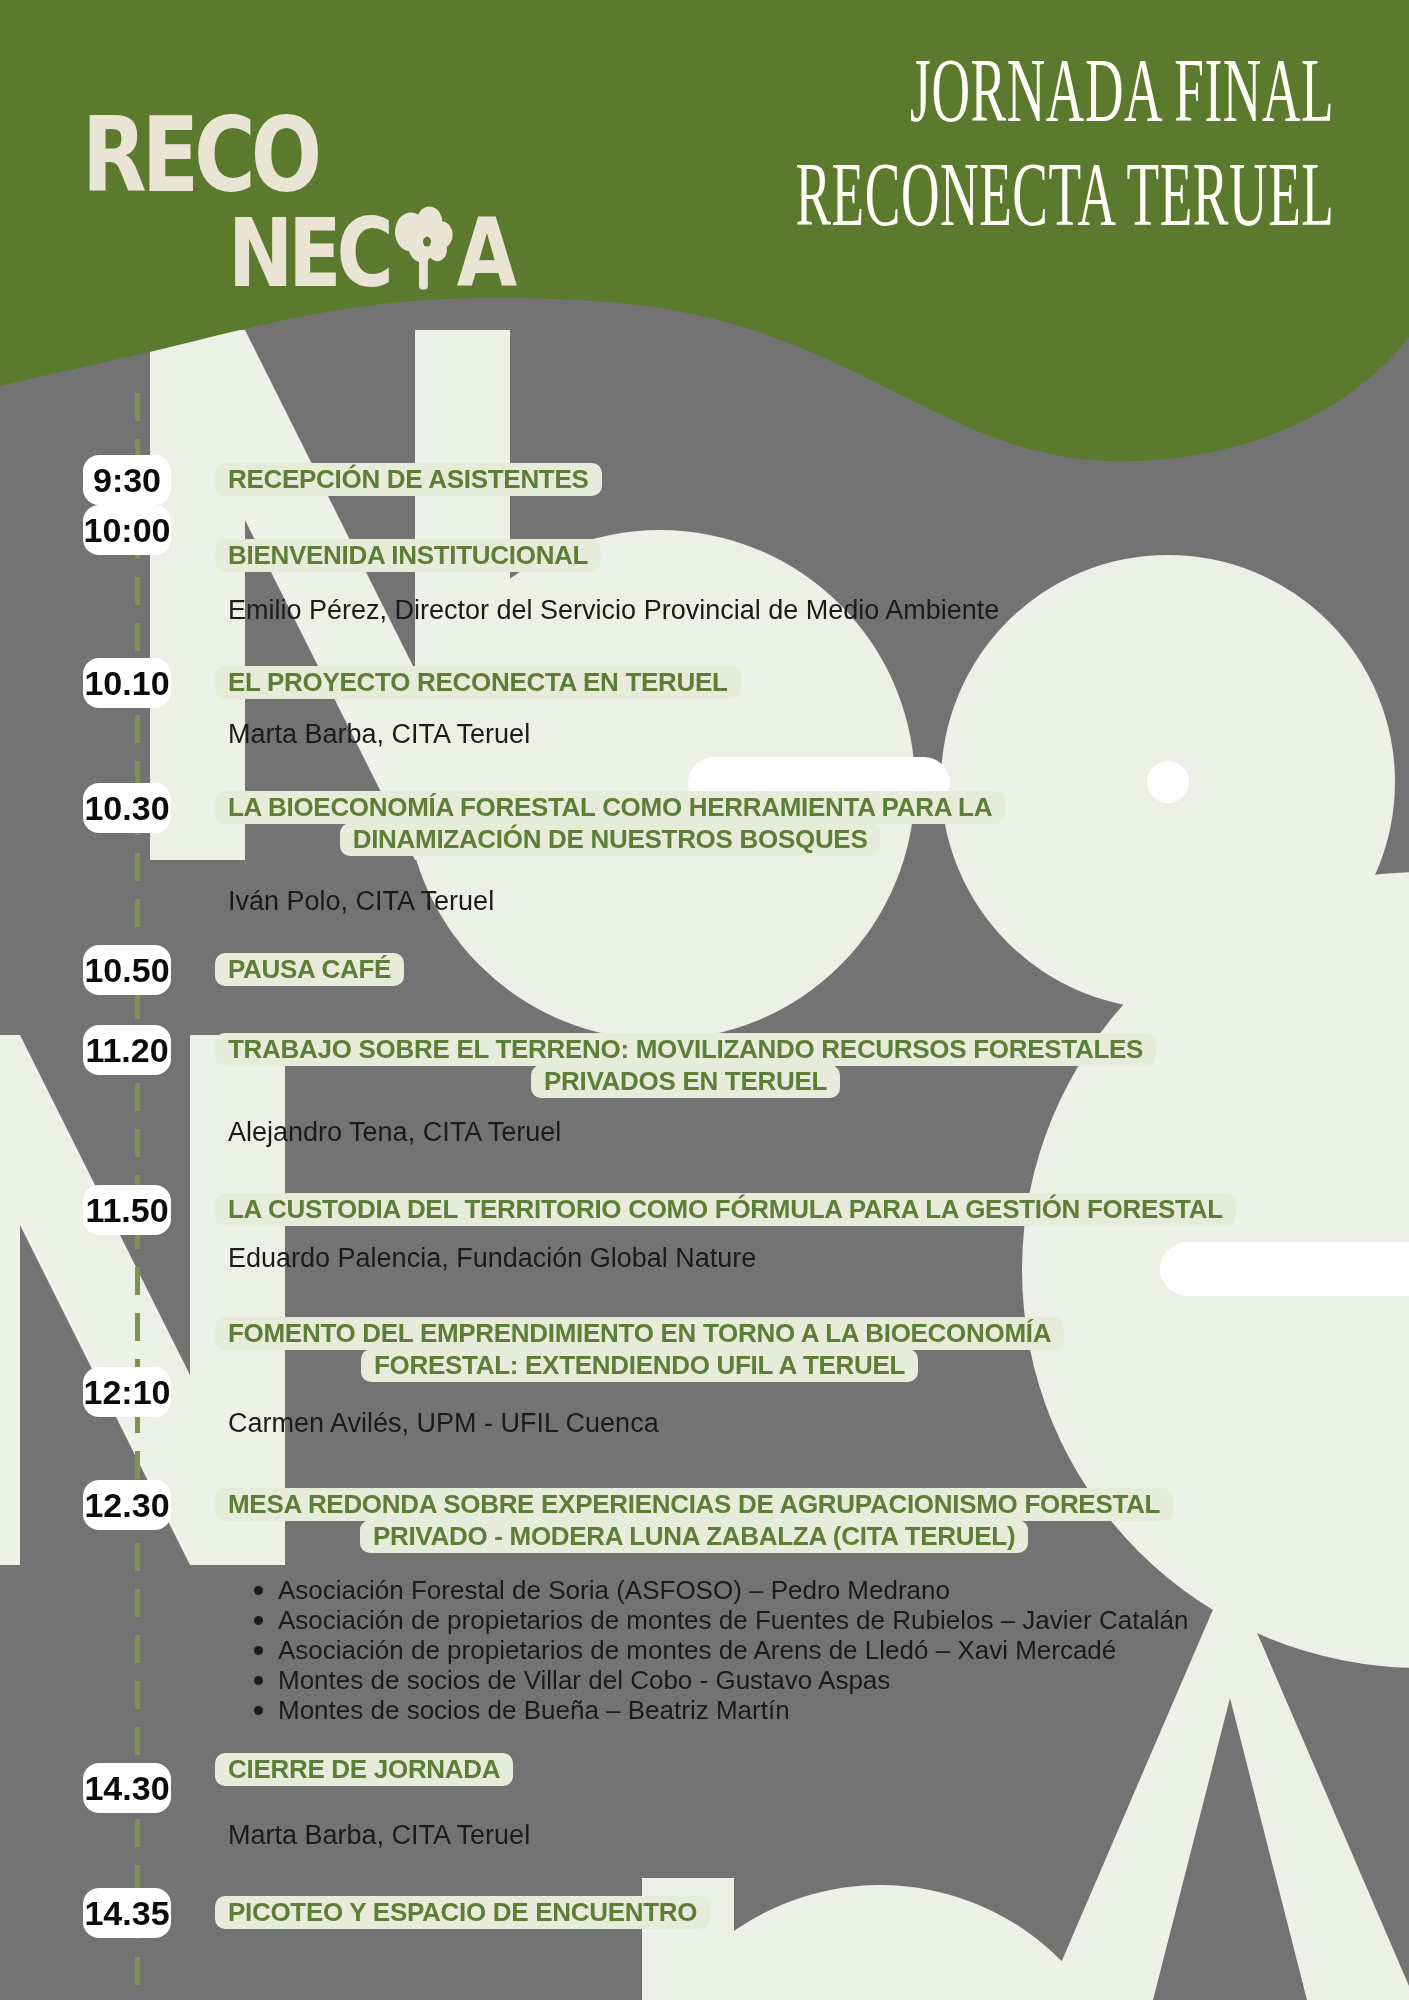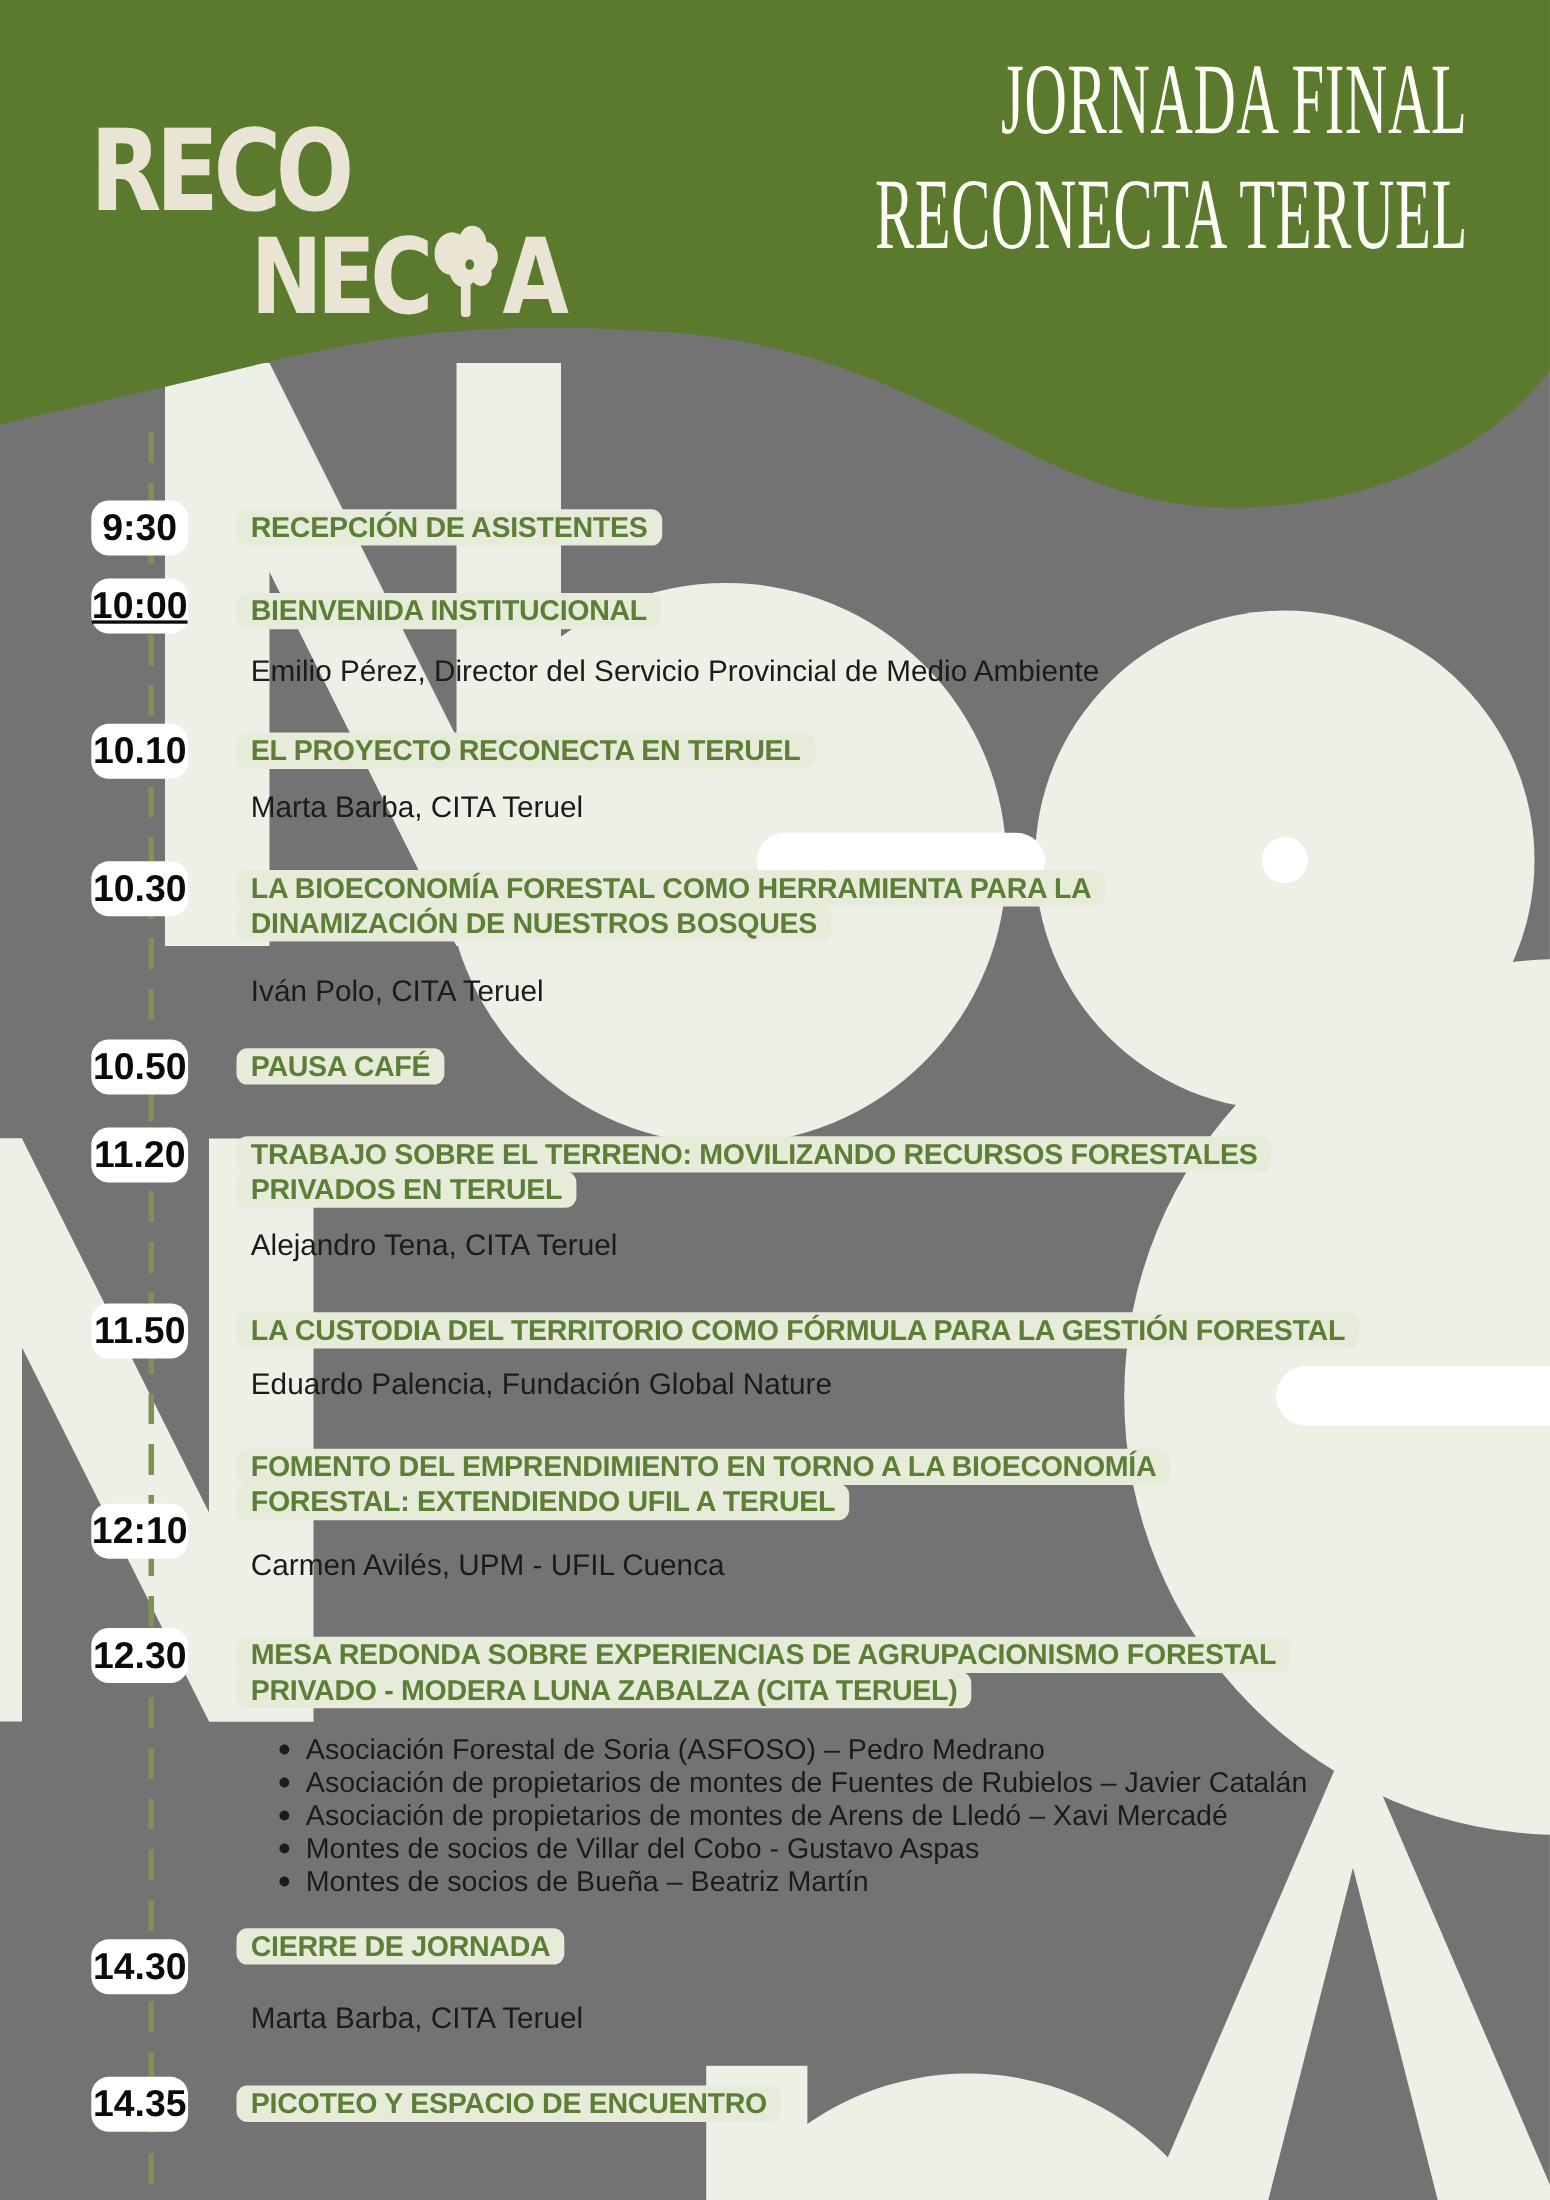--- a/index.html
+++ b/index.html
@@ -47,21 +47,21 @@
     background:repeating-linear-gradient(180deg,#7f9254 0px,#7f9254 28px,rgba(0,0,0,0) 28px,rgba(0,0,0,0) 46px);
   }
   .time-badge{
     position:absolute;z-index:2;
     left:83px;width:88px;height:50px;
     background:#ffffff;border-radius:16px;
     color:#0b0b0b;font-weight:bold;font-size:34px;line-height:50px;
     text-align:center;letter-spacing:0px;
   }
   .title-block{position:absolute;z-index:2;left:215px;}
-  .pill-line{display:block;}
+  .pill-line{display:block;text-align:center;}
   .pill{
     display:inline-block;
     background:#e7ecda;border-radius:10px;
     color:#5d7e36;font-weight:bold;font-size:26px;line-height:26px;
     padding:3px 13px 4px 13px;
     letter-spacing:-0.3px;
     white-space:nowrap;
   }
   .pill-line + .pill-line .pill{margin-top:0px;}
   .pill-line{height:32px;}
@@ -145,21 +145,21 @@
   </div>
 
   <div class="event-title l1">JORNADA FINAL</div>
   <div class="event-title l2">RECONECTA TERUEL</div>
 
   <div>
       <div class="time-badge" style="top: 455px;">9:30</div>
       <div class="title-block" style="top: 463px;">
         <span class="pill-line"><span class="pill">RECEPCIÓN DE ASISTENTES</span></span>
       </div>
-      <div class="time-badge" style="top: 526px; text-decoration: underline;">10:00</div>
+      <div class="time-badge" style="top: 505px;">10:00</div>
       <div class="title-block" style="top: 539px;">
         <span class="pill-line"><span class="pill">BIENVENIDA INSTITUCIONAL</span></span>
       </div>
       <div class="speaker" style="top: 594px;">Emilio Pérez, Director del Servicio Provincial de Medio Ambiente</div>
       <div class="time-badge" style="top: 658px;">10.10</div>
       <div class="title-block" style="top: 666px;">
         <span class="pill-line"><span class="pill">EL PROYECTO RECONECTA EN TERUEL</span></span>
       </div>
       <div class="speaker" style="top: 718px;">Marta Barba, CITA Teruel</div>
       <div class="time-badge" style="top: 783px;">10.30</div>

